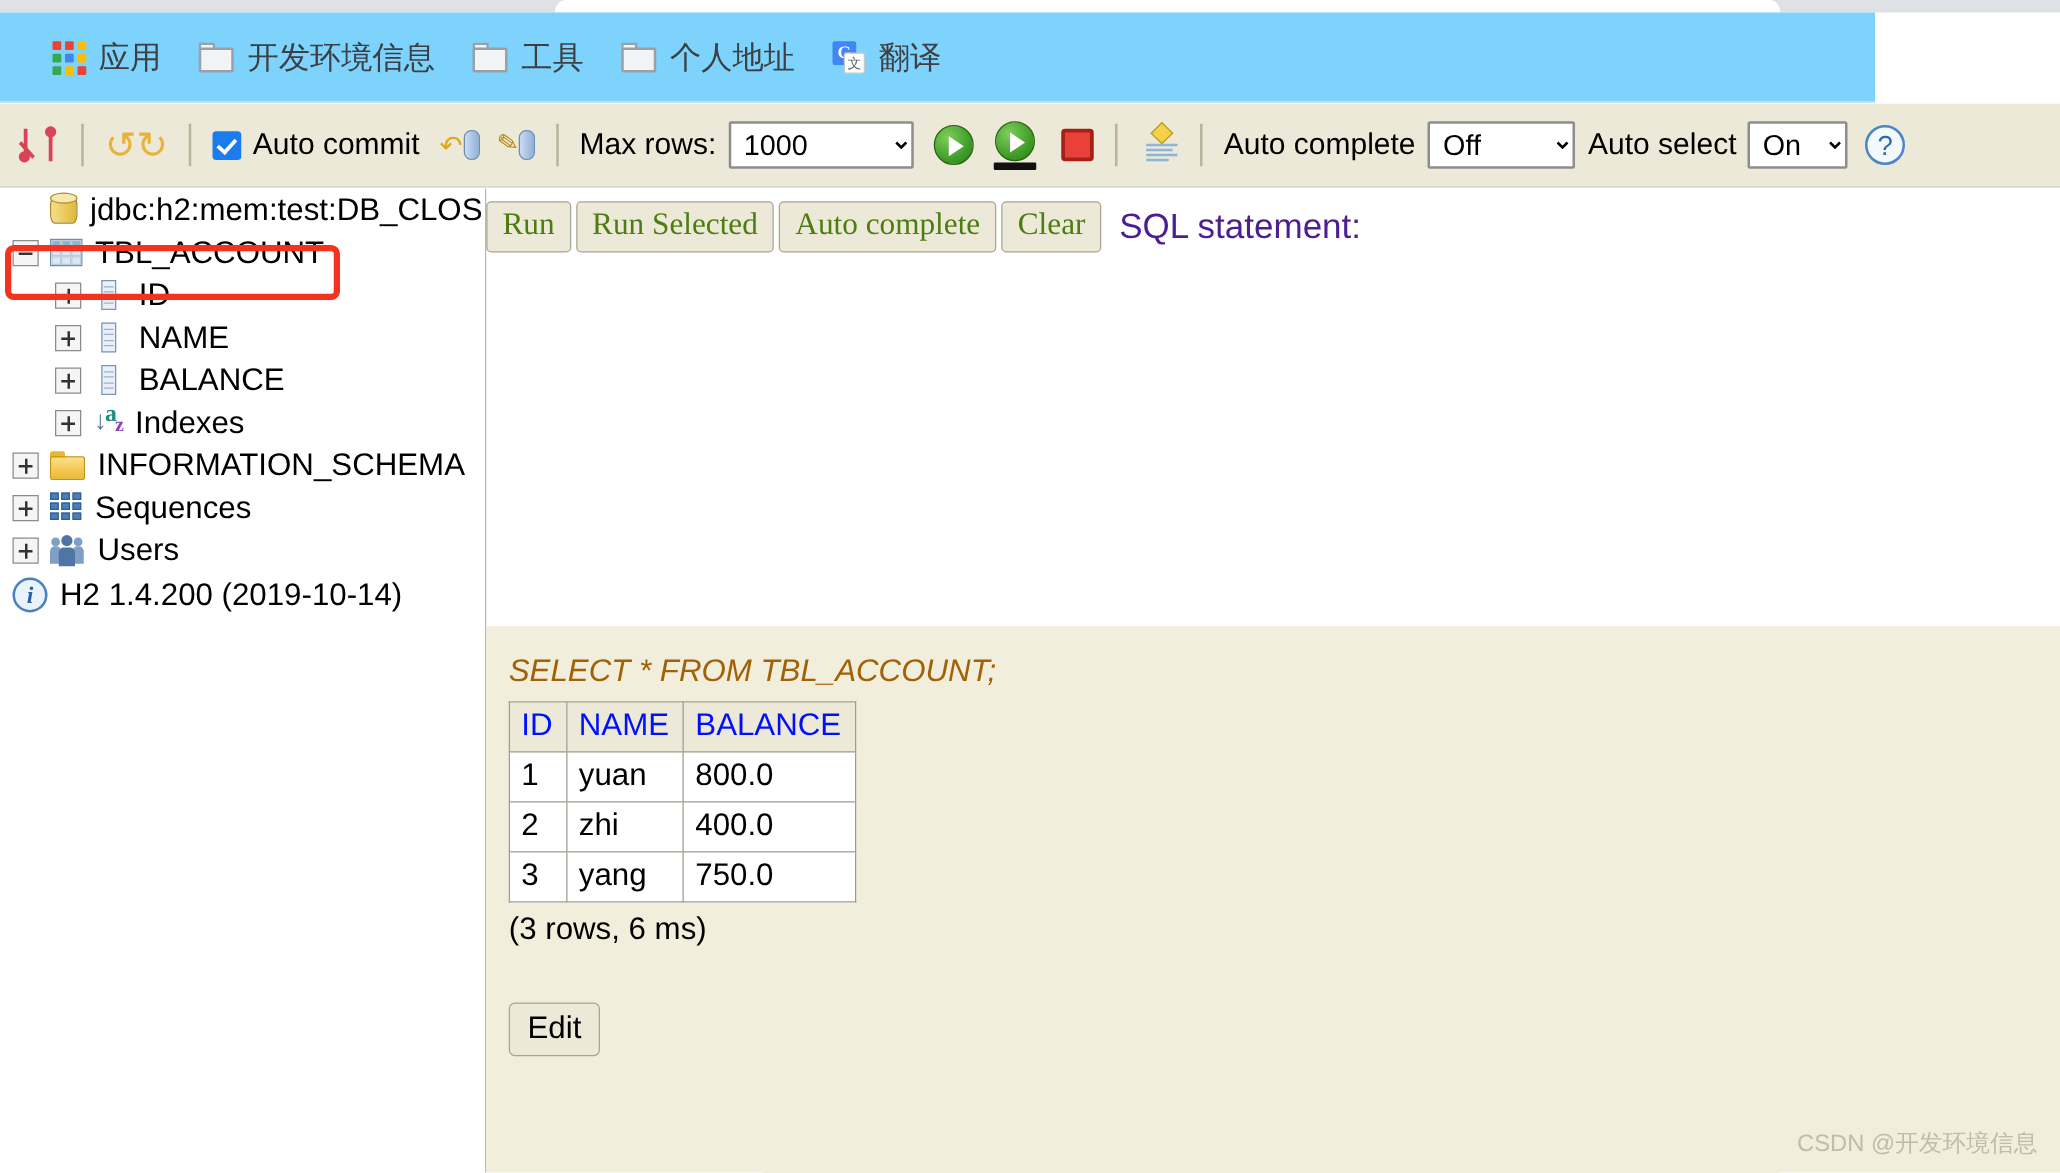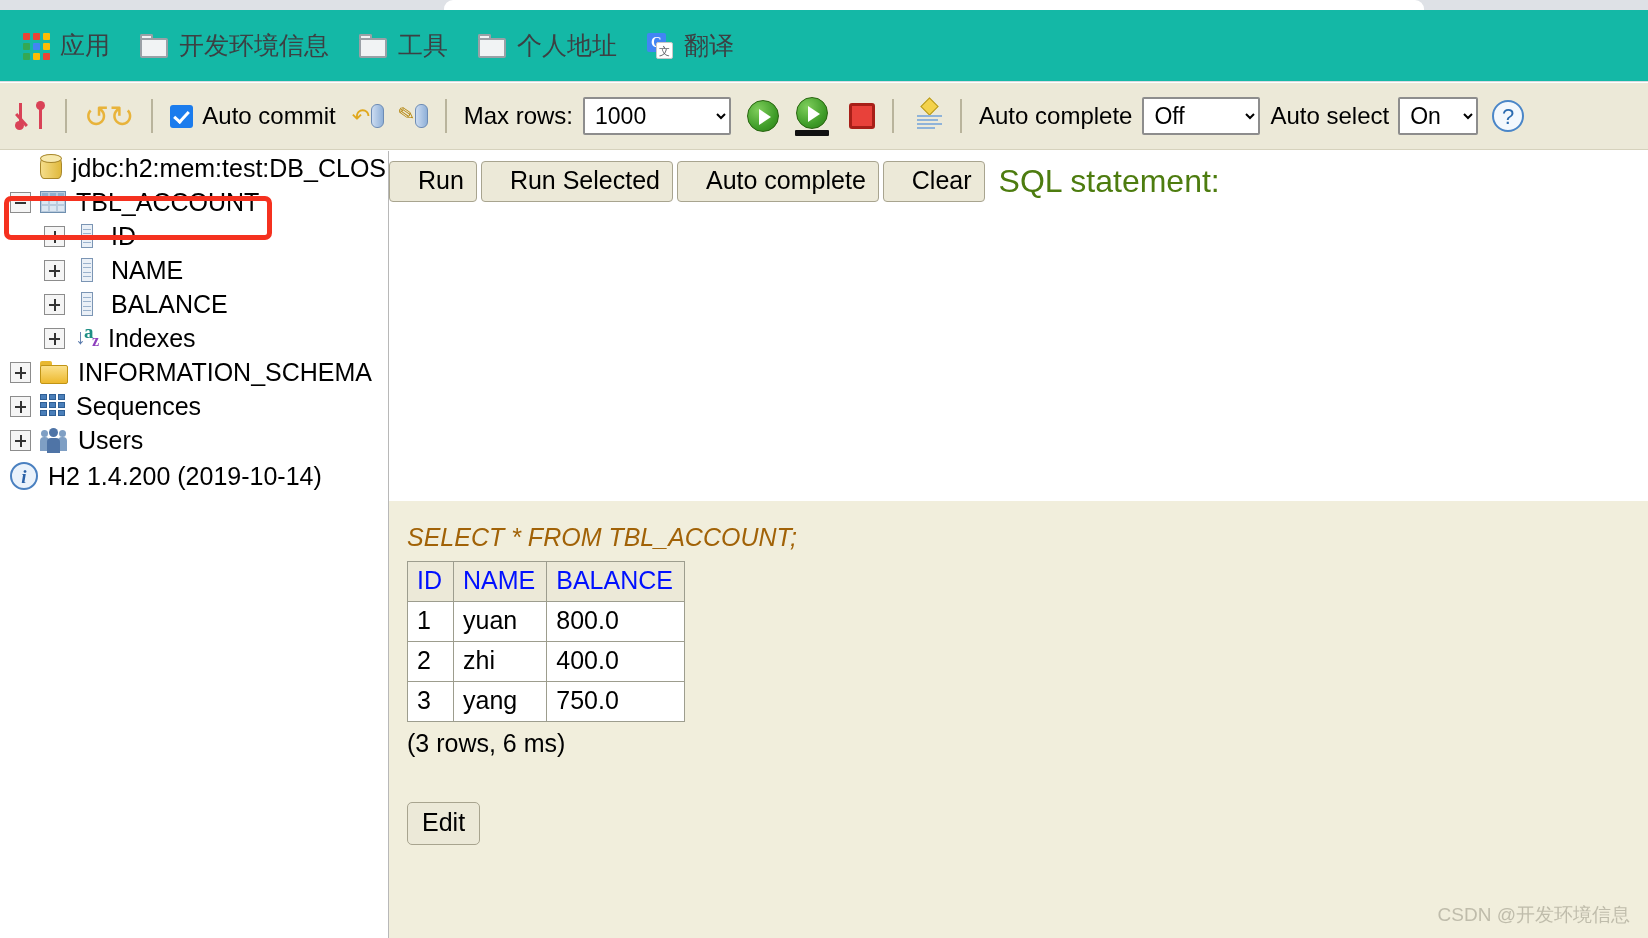--- a/index.html
+++ b/index.html
@@ -17,25 +17,25 @@
     background: #dee1e6;
   }
   #browser-top .tab-sliver {
     position: absolute; left: 444px; top: 0; width: 980px; height: 10px;
     background: #ffffff;
     border-top-left-radius: 9px; border-top-right-radius: 9px;
   }
 
   
   #bookmark-bar {
-    position: absolute; left: 0; top: 10px; width: 1648px; height: 72px;
-    background: #14b8a6;
+    position: absolute; left: 0; top: 10px; width: 1500px; height: 72px;
+    background: #7dd3fc;
     border-bottom: 1px solid #dadce0;
     display: flex; align-items: center;
-    padding-left: 11px;
+    padding-left: 30px;
   }
   .bookmark {
     display: flex; align-items: center;
     height: 52px; padding: 0 12px;
     border-radius: 6px;
     cursor: pointer;
     margin-right: 6px;
   }
   .bm-label {
     font-size: 25px; color: #3c4043;
@@ -278,31 +278,31 @@
     position: absolute; left: 388px; top: 151px;
     width: 1260px; height: 787px;
     background: #ffffff;
     border-left: 1px solid #b8b8b8;
   }
   #sql-buttons {
     position: absolute; left: 0; top: 10px;
     display: flex; align-items: center;
   }
   .sqlbtn {
-    font-family: Liberation Sans, sans-serif;
-    font-size: 25px; color: #000000;
+    font-family: Liberation Serif, serif;
+    font-size: 25px; color: #4d7c0f;
     background: #ece9d8;
     border: 1px solid #a8a48f;
     border-radius: 4px;
-    padding: 4px 12px 6px 28px;
+    padding: 4px 12px 6px 12px;
     margin-right: 4px;
     cursor: pointer;
     line-height: 1.15;
   }
-  #sql-label { font-size: 32px; color: #4d7c0f; margin-left: 10px; white-space: nowrap; }
+  #sql-label { font-size: 28px; color: #4c1d95; margin-left: 10px; white-space: nowrap; }
 
   #sql-editor {
     position: absolute; left: 2px; top: 57px;
     width: 1258px; height: 288px;
     border: 4px solid #1a4fd6;
     background: #ffffff;
     font-family: "Liberation Sans", sans-serif;
     font-size: 25px; color: #000;
     padding: 6px 0 0 6px;
     resize: none; outline: none;

